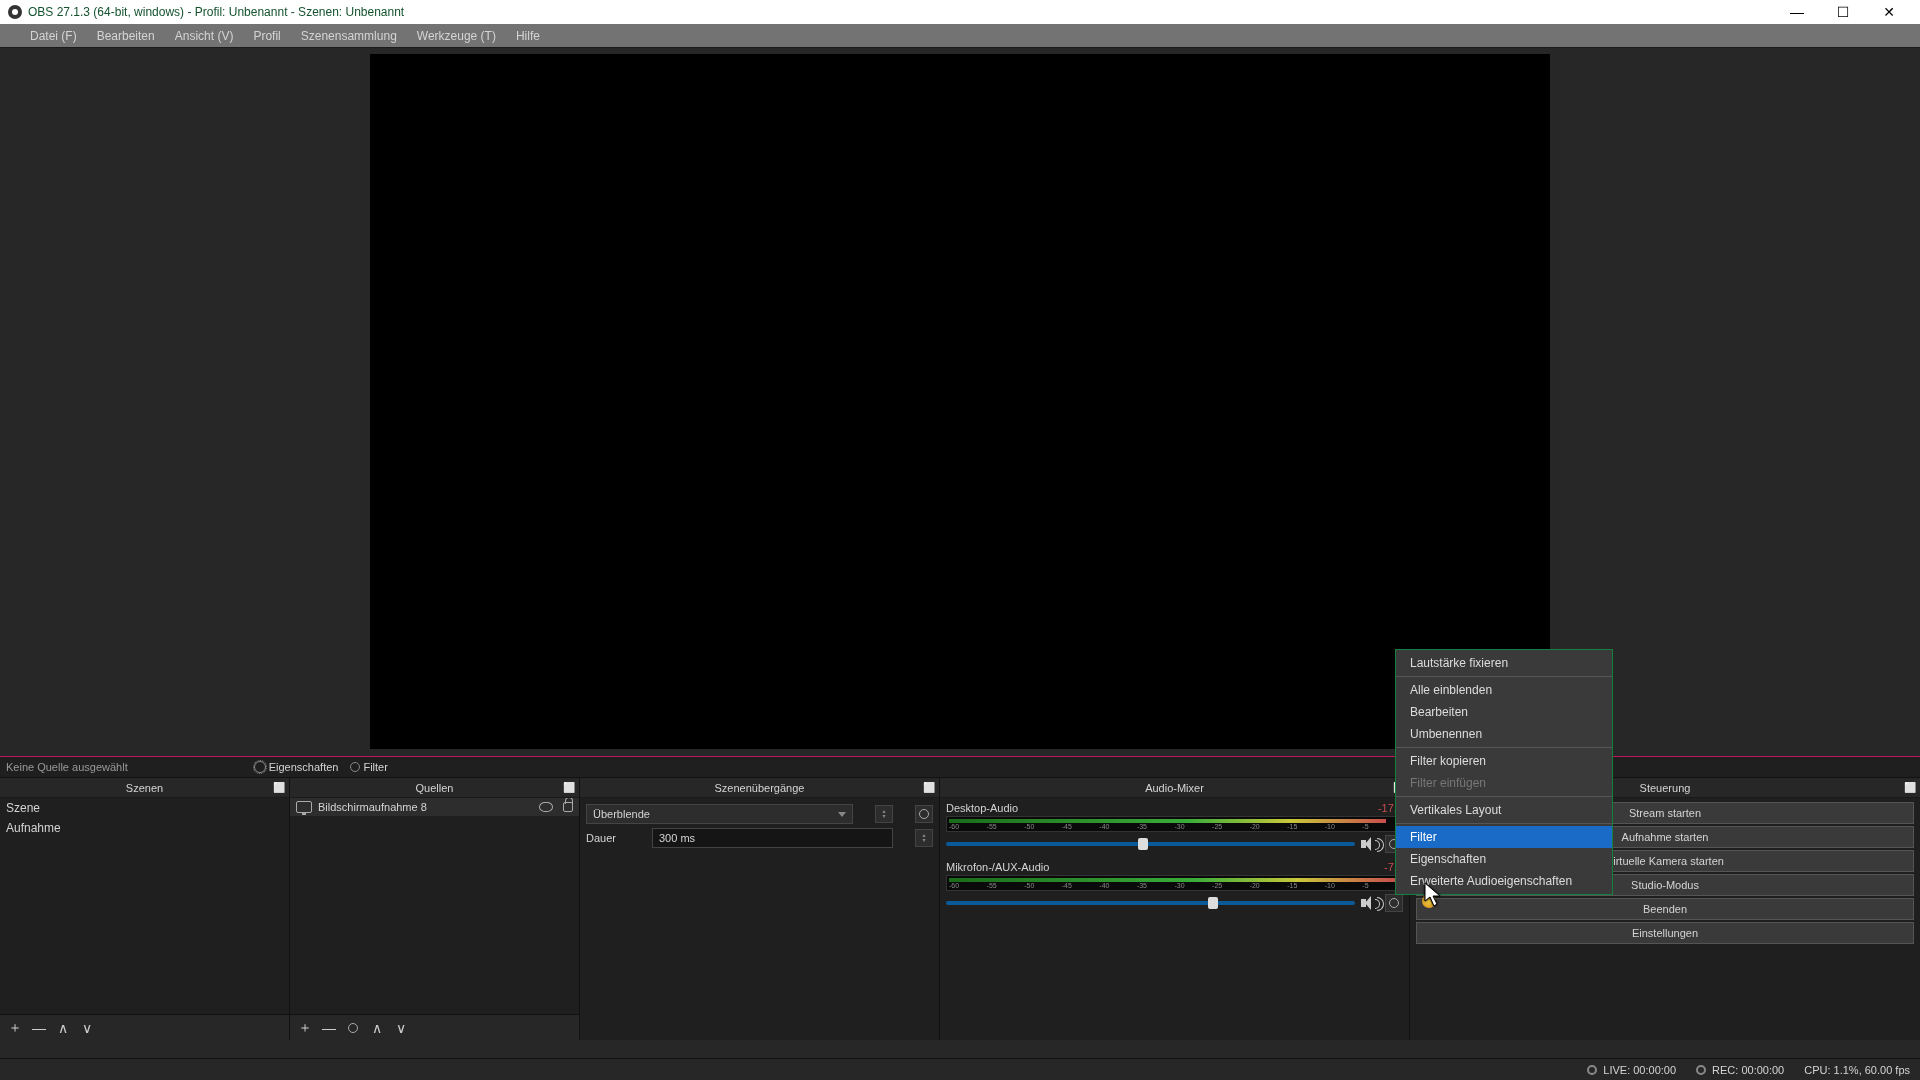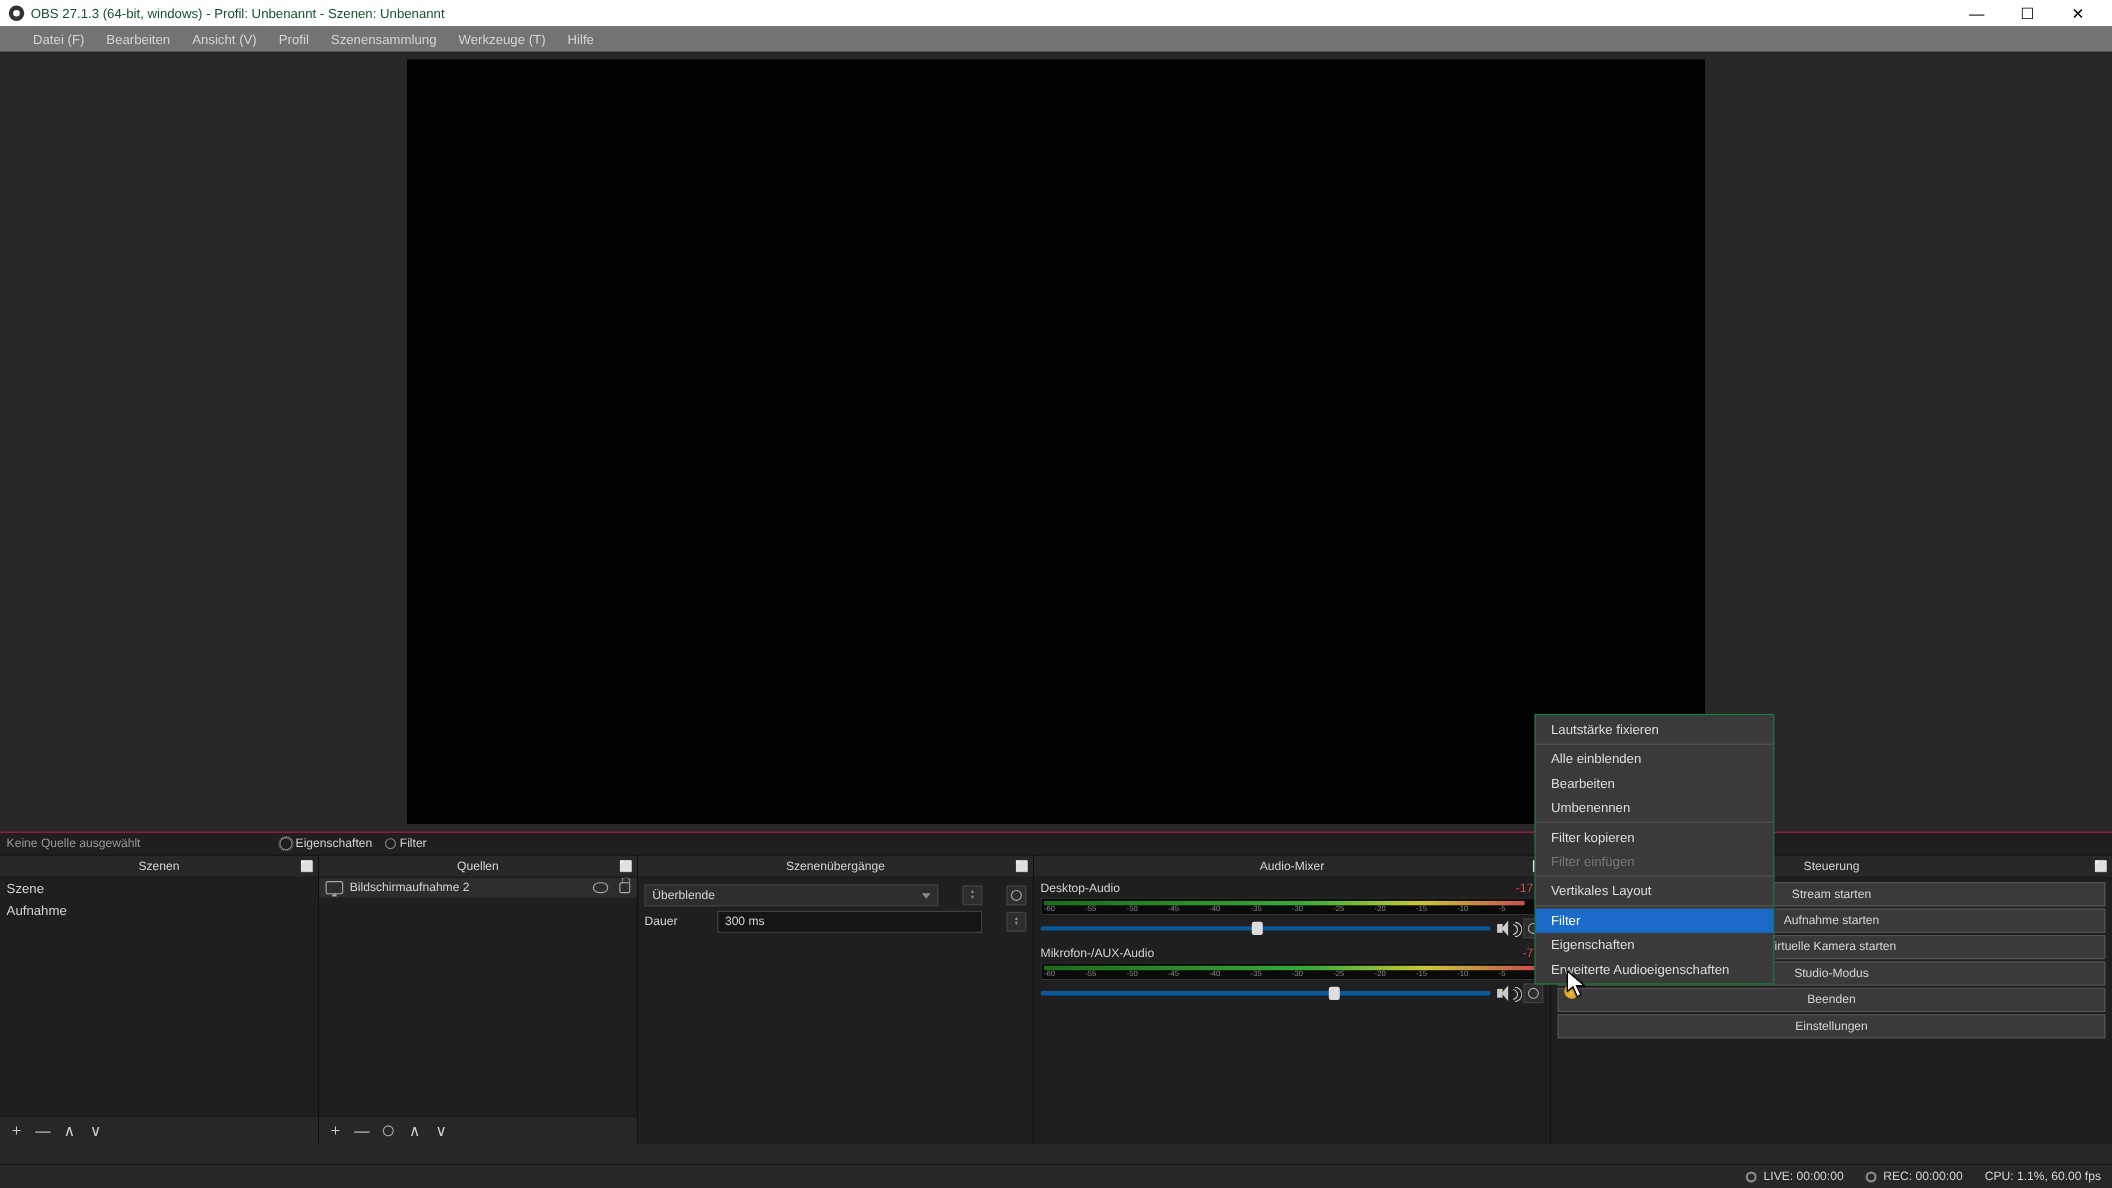--- a/index.html
+++ b/index.html
@@ -153,21 +153,21 @@
   </div>
 
   <div class="dock sources">
     <div class="dock-header">
       <span>Quellen</span>
       <span class="pop">⬜</span>
     </div>
     <div class="dock-body">
       <div class="source-row sel">
         <span class="mon-icon"></span>
-        <span>Bildschirmaufnahme 2</span>
+        <span>Bildschirmaufnahme 8</span>
         <span class="eye-icon"></span>
         <span class="lock-icon"></span>
       </div>
     </div>
     <div class="dock-footer">
       <span class="icon-btn">＋</span>
       <span class="icon-btn">—</span>
       <span class="icon-btn">
           <span class="gear-ic"></span>
         </span>

